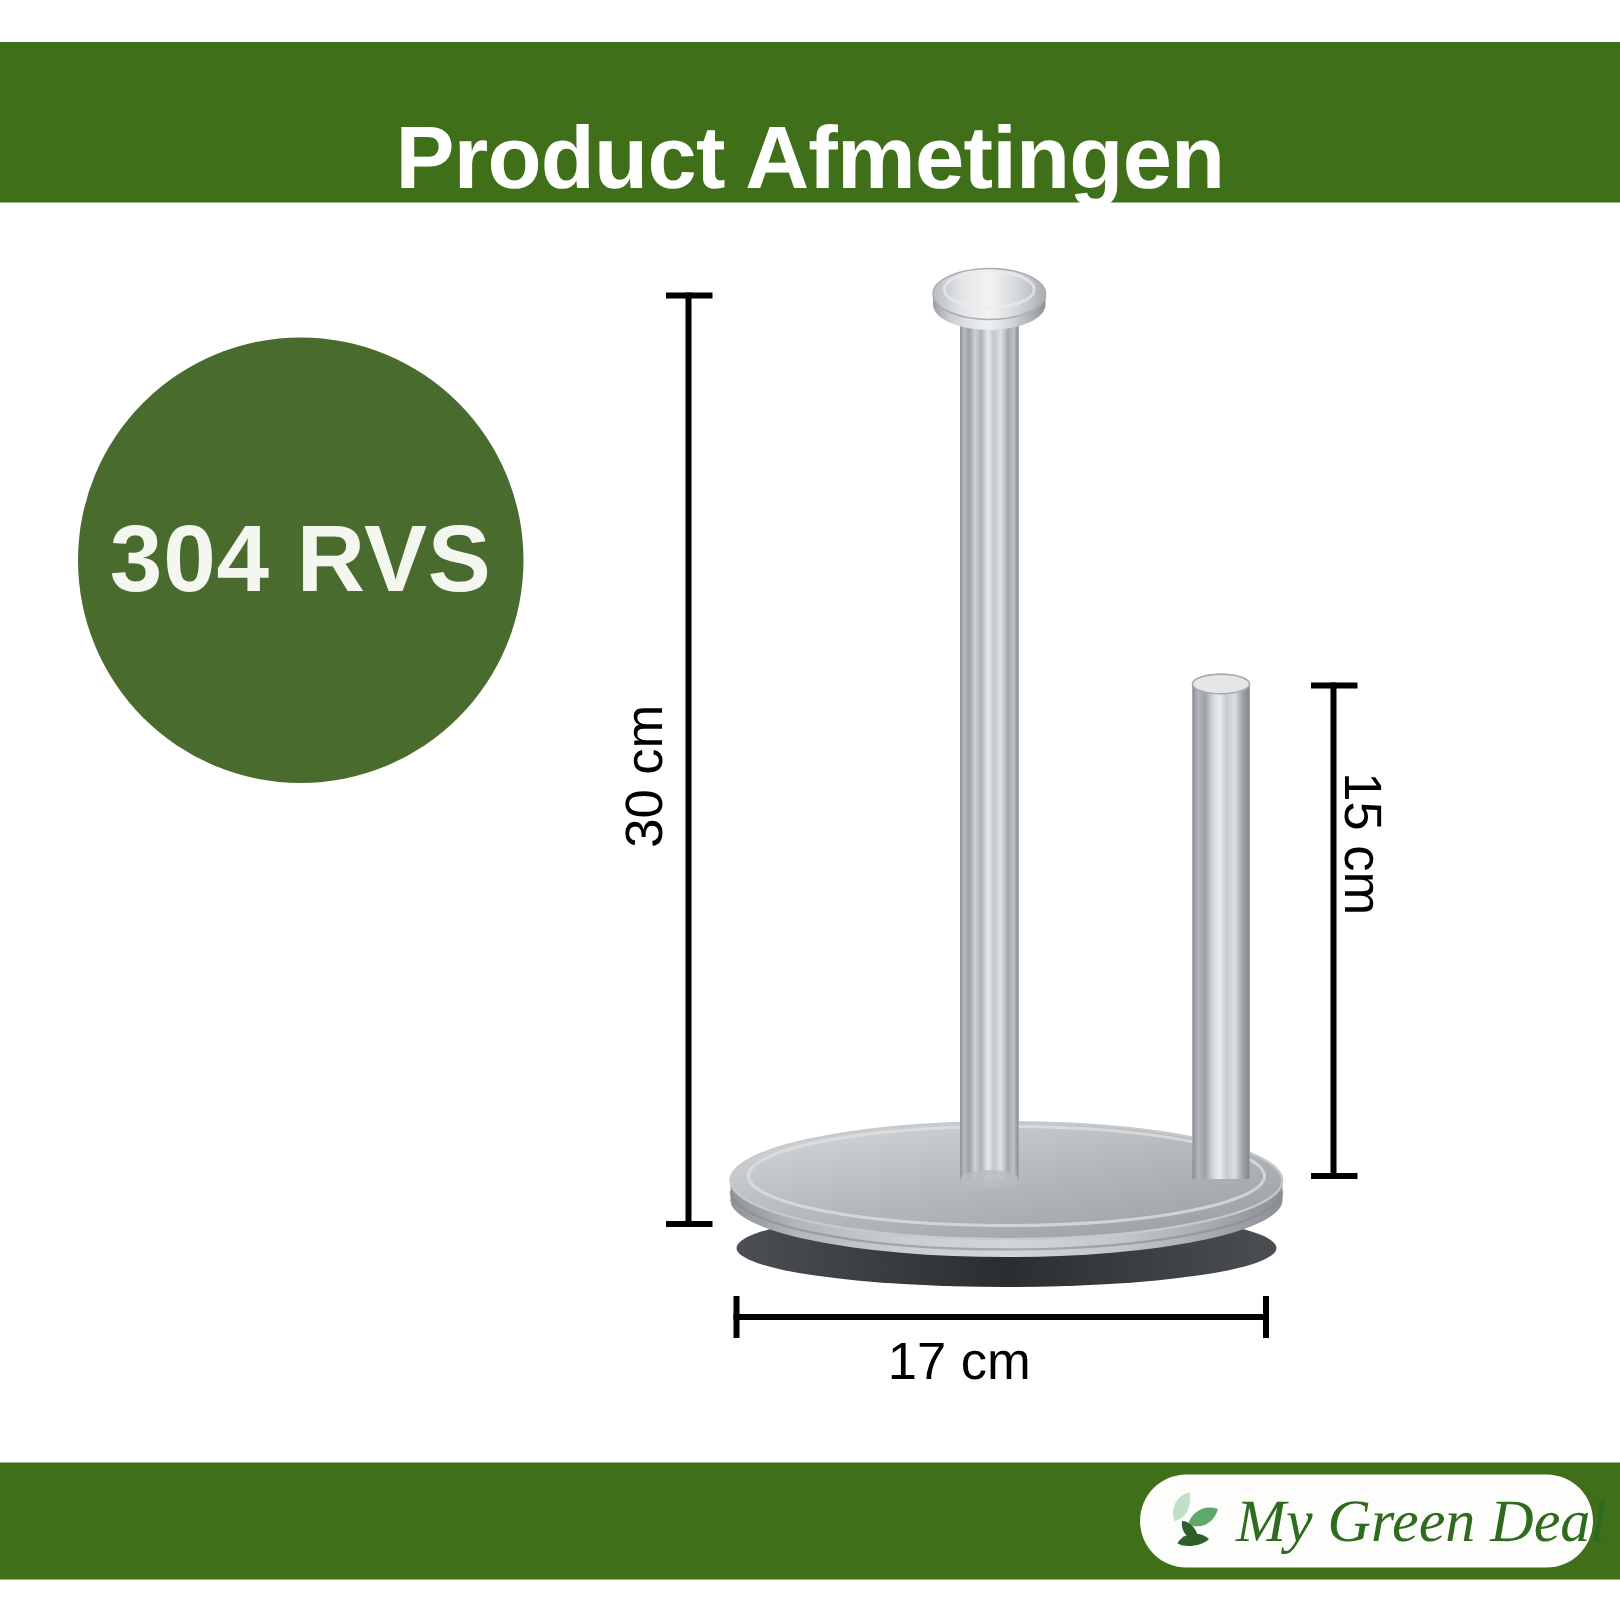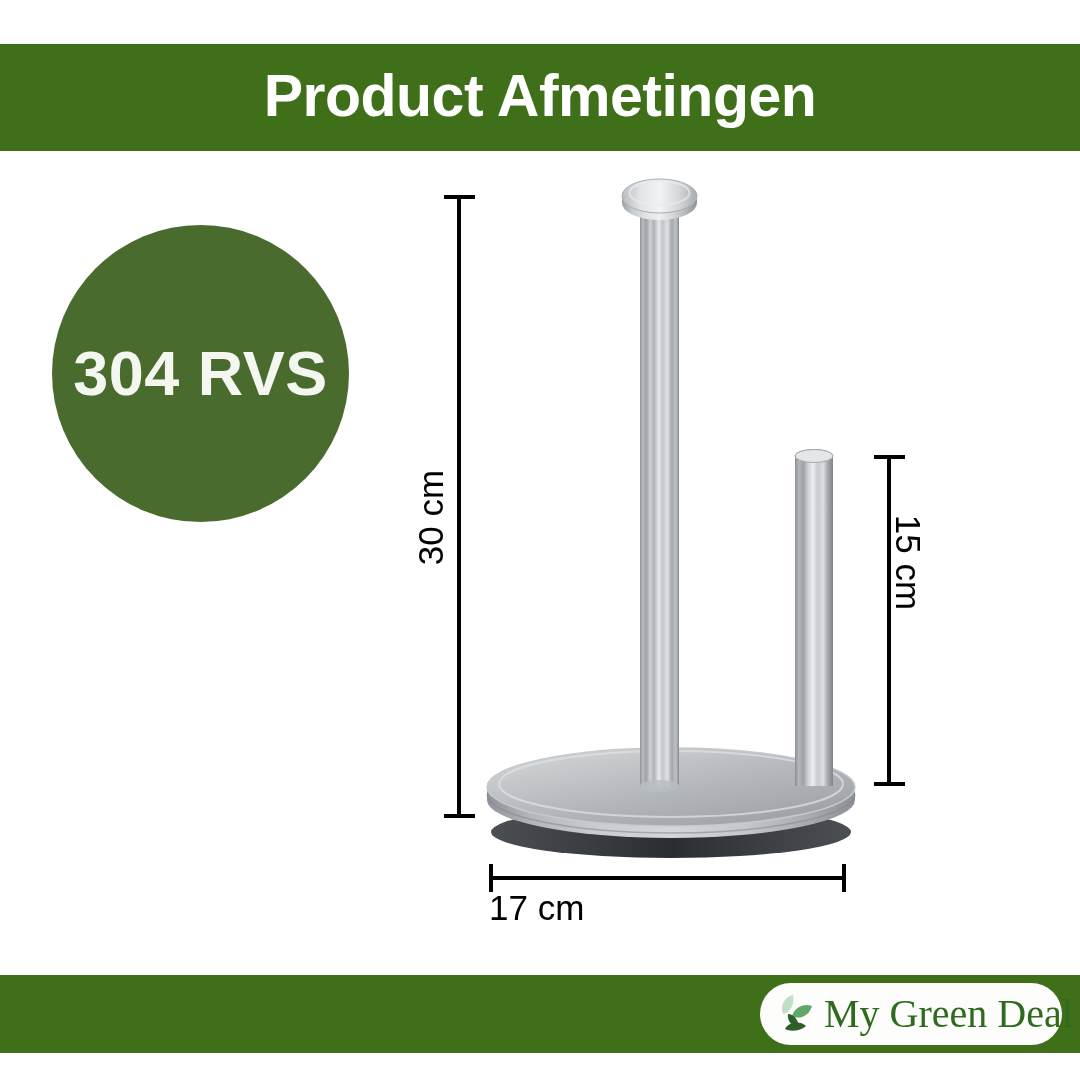--- a/index.html
+++ b/index.html
@@ -18,23 +18,22 @@
 
   
   .header-band {
     position: absolute;
     left: 0;
     top: 28px;
     width: 1080px;
     height: 107px;
     background: #3f7019;
     display: flex;
-    align-items: center;
+    align-items: flex-end;
     justify-content: center;
-    margin-top: 16px;
   }
   .header-title {
     color: #ffffff;
     font-size: 59px;
     font-weight: bold;
     letter-spacing: -0.5px;
     line-height: 1;
     white-space: nowrap;
     margin-top: -2px;
   }
@@ -67,20 +66,21 @@
     flex: 0 0 46px;
     position: relative;
   }
   .logo-text {
     font-family: "Liberation Serif", serif;
     font-size: 40px;
     color: #2e6b1e;
     line-height: 1;
     margin-left: 4px;
     white-space: nowrap;
+    font-style: italic;
   }
 
   
   .badge-circle {
     position: absolute;
     left: 52px;
     top: 225px;
     width: 297px;
     height: 297px;
     border-radius: 50%;
@@ -277,21 +277,21 @@
     <div class="dim-cap-h" style="left:874px; top:455px; width:31px;"></div>
     <div class="dim-line-v" style="left:887px; top:455px; height:331px;"></div>
     <div class="dim-cap-h" style="left:874px; top:782px; width:31px;"></div>
     <div class="dim-label rot-down" style="left:843px; top:545px; width:130px; text-align:center;">15 cm</div>
   </div>
 
   <div>
     <div class="dim-cap-v" style="left:489px; top:864px; height:28px;"></div>
     <div class="dim-line-h" style="left:489px; top:876px; width:357px;"></div>
     <div class="dim-cap-v" style="left:842px; top:864px; height:28px;"></div>
-    <div class="dim-label" style="left:489px; top:890px; width:357px; ">17 cm</div>
+    <div class="dim-label" style="left:461px; top:890px; width:357px; text-align:center;">17 cm</div>
   </div>
 
   <div class="footer-band"></div>
   <div class="logo-pill">
     <span class="logo-mark">
       <svg viewBox="0 0 46 46" width="46" height="46">
         <path d="M19 4 C10 6, 6 15, 9 23 C15 22, 21 15, 19 4 Z" fill="#bfe0c4"></path>
         <path d="M38 15 C30 12, 21 16, 18 25 C26 29, 35 25, 38 15 Z" fill="#5fa86a"></path>
         <path d="M14 23 C13 30, 18 36, 25 35 C24 28, 19 23, 14 23 Z" fill="#2f5e2a"></path>
         <path d="M11 38 C14 31, 26 29, 32 35 C27 40, 16 41, 11 38 Z" fill="#2f5e2a"></path>

